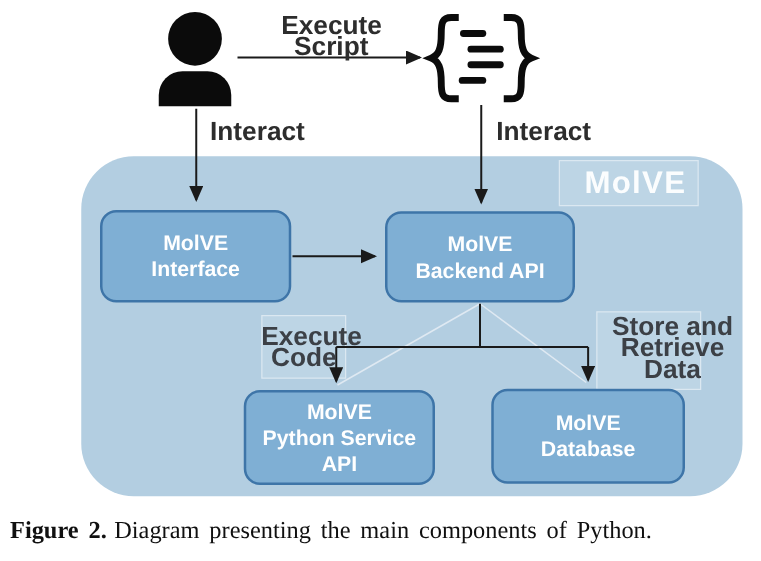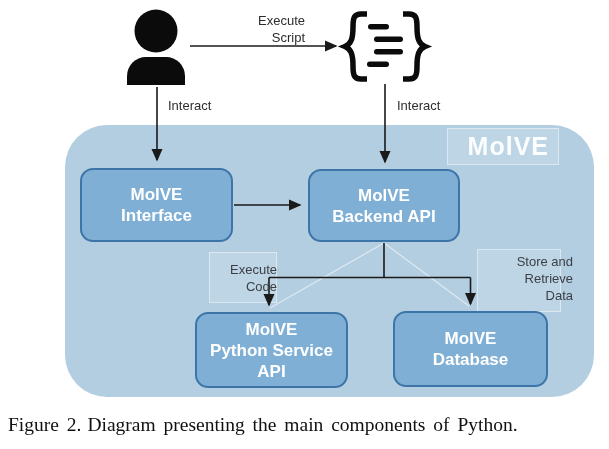--- a/index.html
+++ b/index.html
@@ -52,52 +52,53 @@
     font-size: 17px;
     line-height: 21px;
     white-space: pre-line;
   }
   .node-interface      { left: 80px;  top: 168px; width: 153px; height: 74px; }
   .node-backend-api    { left: 308px; top: 169px; width: 152px; height: 73px; }
   .node-python-service { left: 195px; top: 312px; width: 153px; height: 76px; }
   .node-database       { left: 393px; top: 311px; width: 155px; height: 76px; }
   .edge-label {
     position: absolute;
-    text-align: right;
-    font-size: 13px;
+    text-align: center;
+    font-size: 21px;
     line-height: 17px;
     white-space: pre-line;
     color: #2d2d2d;
+    font-weight: bold;
   }
   .edge-label.inner { color: #3c4046; }
   .lbl-execute-script { left: 225px; top: 12px;  width: 80px; }
   .lbl-interact-user   { left: 168px; top: 97px; }
   .lbl-interact-script { left: 397px; top: 97px; }
   .lbl-execute-code    { left: 209px; top: 261px; width: 68px; }
-  .lbl-store-retrieve  { left: 469px; top: 253px; width: 104px; }
+  .lbl-store-retrieve  { left: 486px; top: 253px; width: 104px; }
   .bg-execute-code { left: 209px; top: 252px; width: 68px; height: 51px; }
   .bg-store-retrieve { left: 477px; top: 249px; width: 84px; height: 63px; }
   .bg-system-label { left: 447px; top: 128px; width: 112px; height: 37px; }
   .vector-layer {
     position: absolute;
     left: 0; top: 0;
     width: 609px; height: 449px;
     pointer-events: none;
   }
   .caption {
     position: absolute;
     left: 8px; top: 413px;
     width: 598px;
     font-family: "Liberation Serif", serif;
     font-size: 19.5px;
     line-height: 24px;
     color: #101010;
     word-spacing: 3px;
   }
-  .caption .cap-label { font-weight: normal; margin-right: 6px; }
+  .caption .cap-label { font-weight: bold; margin-right: 6px; }
 </style>
 </head>
 <body>
 
 <div class="canvas">
 
   <div class="system-container"></div>
 
   <div class="tint bg-system-label"></div>
   <div class="tint bg-execute-code"></div>

